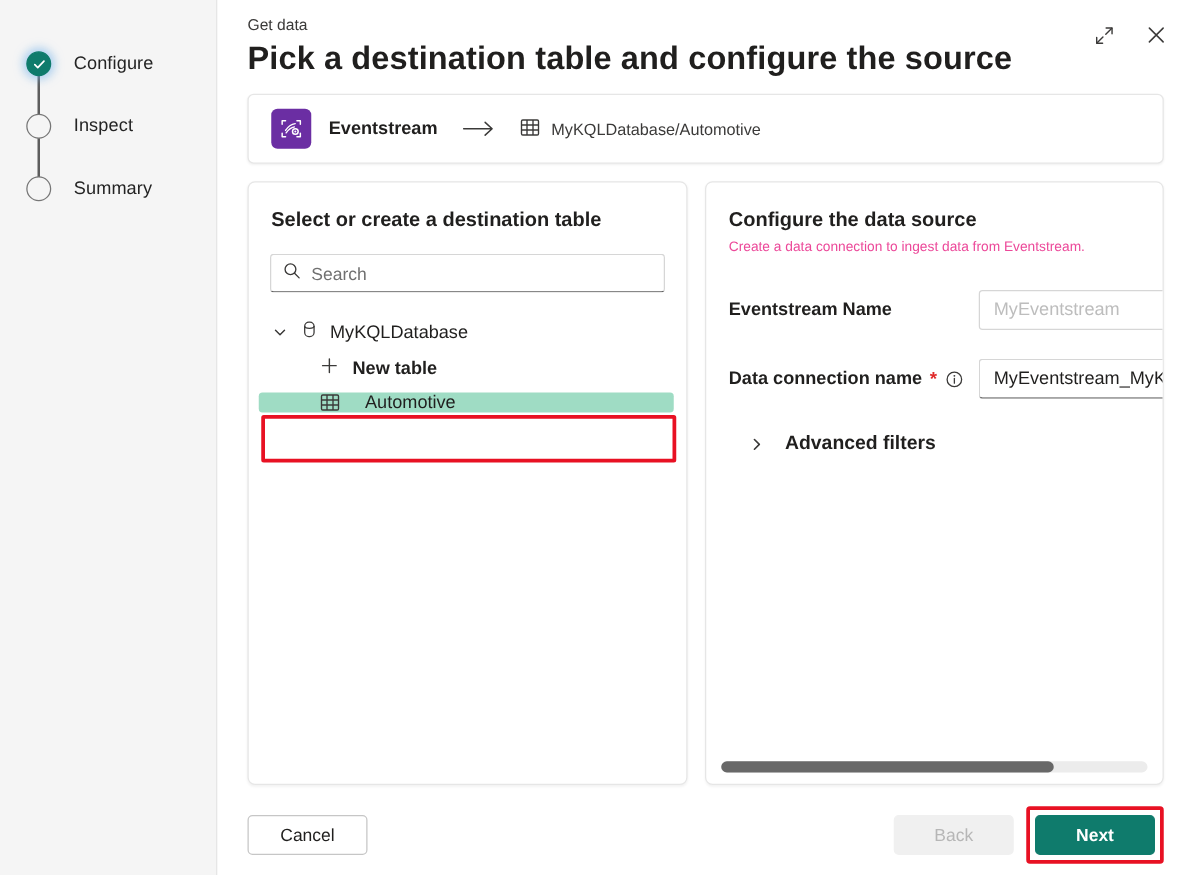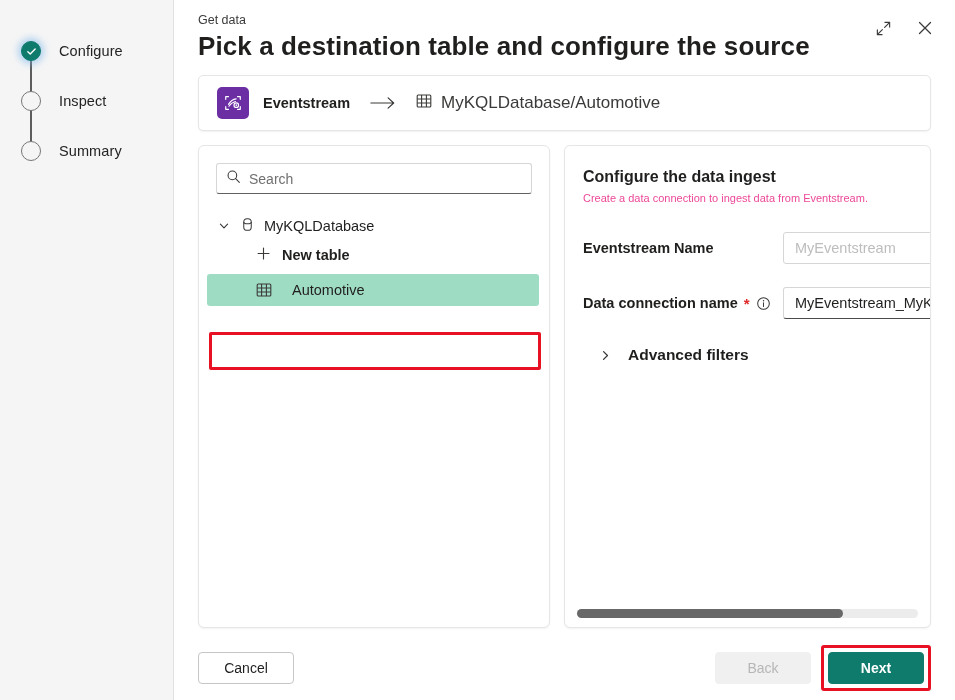--- a/index.html
+++ b/index.html
@@ -145,21 +145,21 @@
   .arrow {
     color: #3b3a39;
     display: flex;
     align-items: center;
     margin: 0 6px;
   }
   .dest {
     display: flex;
     align-items: center;
     gap: 9px;
-    font-size: 17px;
+    font-size: 13px;
     color: #3b3a39;
   }
 
   
   .panels {
     margin: 14px 24px 0 24px;
     display: flex;
     gap: 14px;
     flex: 1 1 auto;
     min-height: 0;
@@ -223,22 +223,23 @@
     color: #201f1e;
     cursor: pointer;
     padding-left: 18px;
     gap: 9px;
   }
   .tree-row .chev { width: 14px; display: flex; justify-content: center; color: #3b3a39; }
   .tree-row.child { padding-left: 57px; gap: 11px; }
   .tree-row.table-row {
     margin: 5px 10px 0 8px;
     padding-left: 49px;
-    height: 32px;
+    height: 16px;
     border-radius: 3px;
+    align-items: flex-end;
   }
   .tree-row.selected { background: #9fdcc4; }
   .hl-box {
     position: absolute;
     border: 3px solid #e81123;
     border-radius: 2px;
     pointer-events: none;
     z-index: 20;
   }
   #hl-table { left: 10px; top: 186px; width: 332px; height: 38px; }
@@ -444,20 +445,21 @@
             <path d="M1.2 6h13.6 M1.2 10h13.6 M5.6 2v12 M10.4 2v12" stroke="#3b3a39" stroke-width="1.1"></path>
           </svg>
         </span>
         <span>MyKQLDatabase/Automotive</span>
       </span>
     </div>
 
     <div class="panels">
 
       <div class="panel panel-left">
+        <div class="panel-head">Select or create a destination table</div>
 
         <div class="search-wrap">
           <span>
             <svg width="15" height="15" viewBox="0 0 16 16">
               <circle cx="6.8" cy="6.8" r="4.6" fill="none" stroke="#3b3a39" stroke-width="1.15"></circle>
               <path d="M10.3 10.3 L14.2 14.2" stroke="#3b3a39" stroke-width="1.15" stroke-linecap="round"></path>
             </svg>
           </span>
           <input type="text" value="" placeholder="Search" style="">
         </div>
@@ -497,21 +499,21 @@
             </span>
             <span>Automotive</span>
           </div>
 
         </div>
 
         <div class="hl-box" id="hl-table"></div>
       </div>
 
       <div class="panel panel-right">
-        <div class="panel-head">Configure the data ingest</div>
+        <div class="panel-head">Configure the data source</div>
         <div class="panel-sub">Create a data connection to ingest data from Eventstream.</div>
 
         <div class="form">
 
           <div class="field-row">
             <span class="field-label">
               <span>Eventstream Name</span>
             </span>
             <span class="field-input disabled">MyEventstream</span>
           </div>

